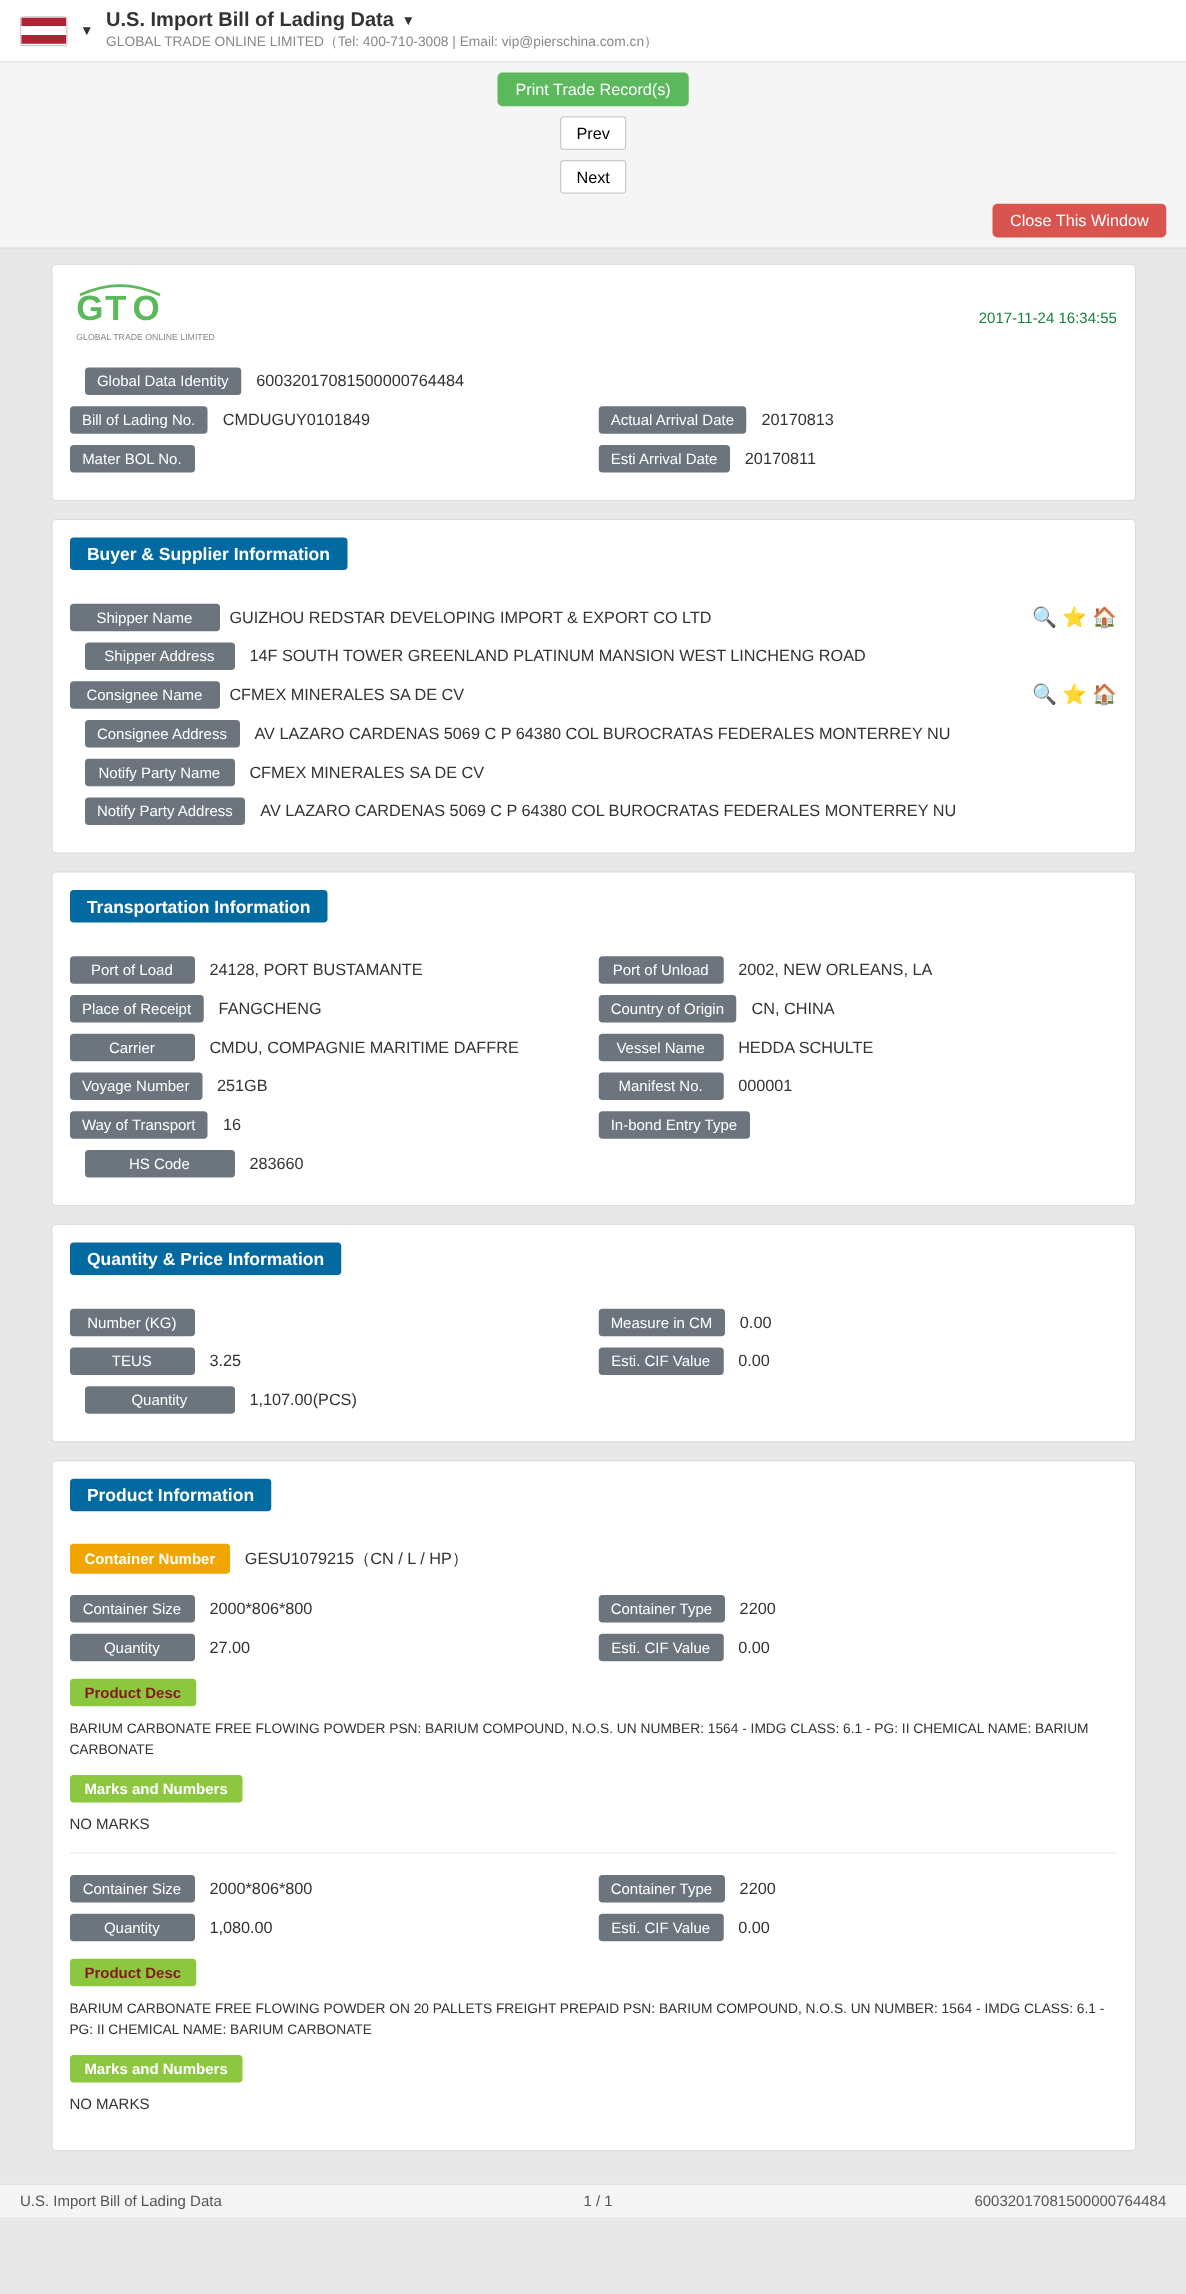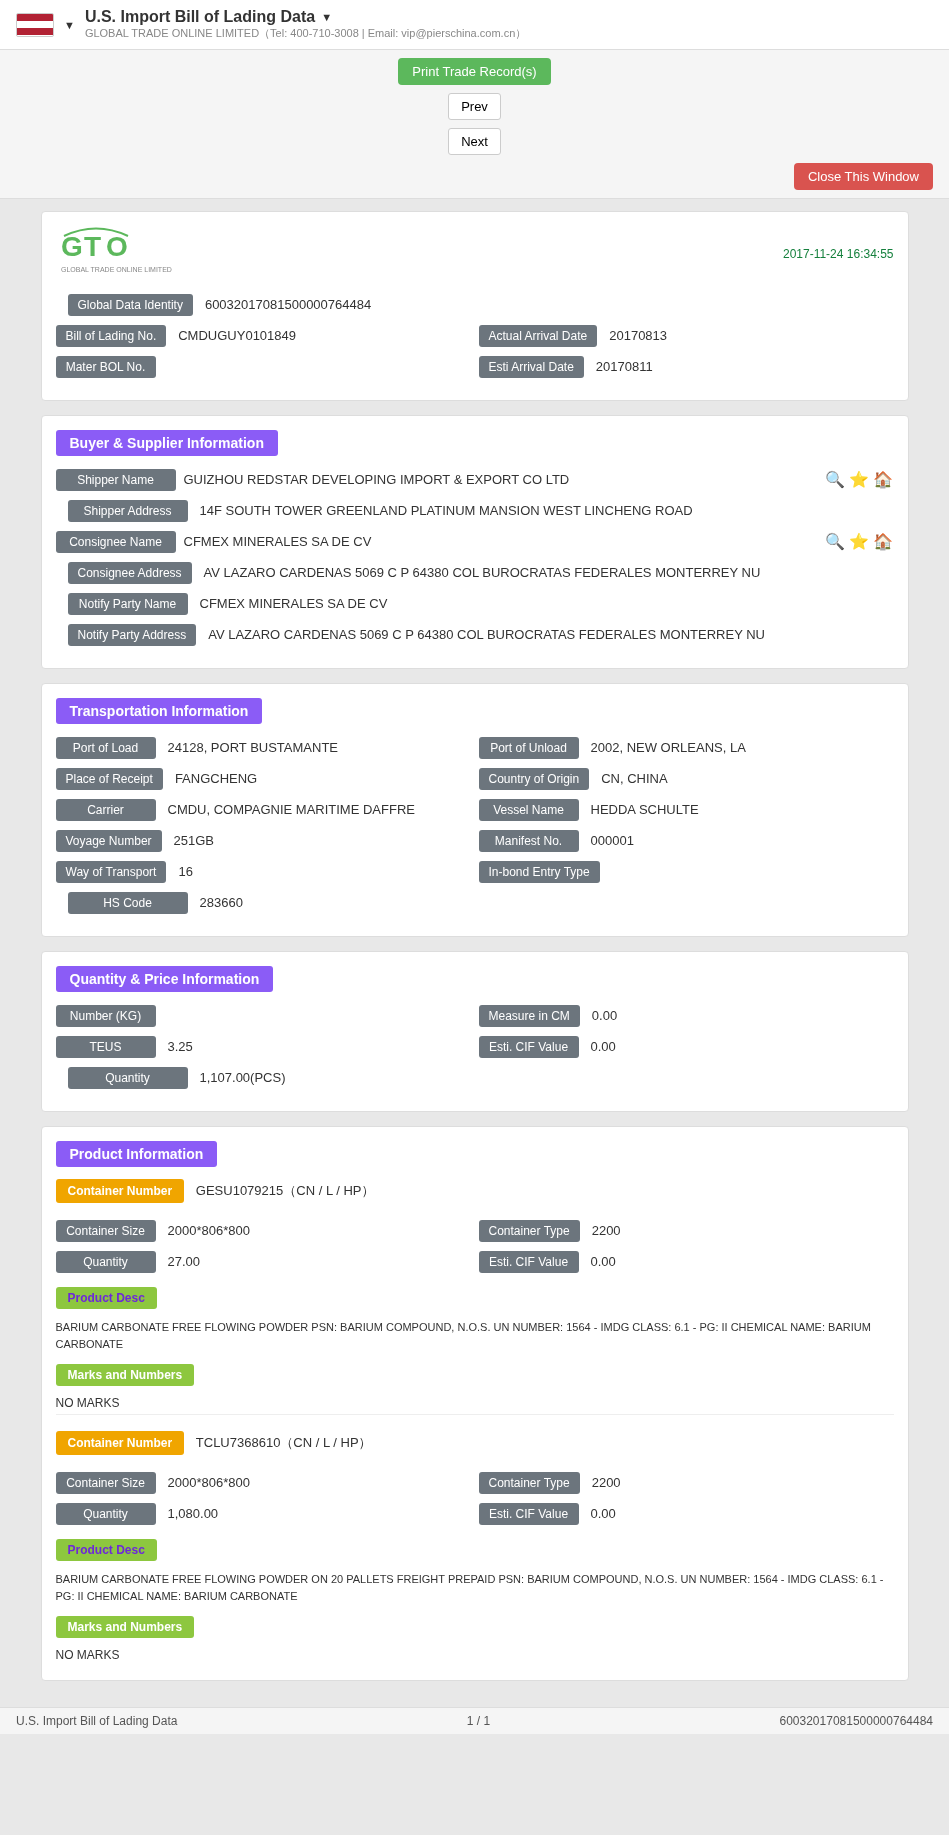--- a/index.html
+++ b/index.html
@@ -19,36 +19,36 @@
     .card-header-row { display: flex; justify-content: space-between; align-items: center; margin-bottom: 12px; }
 
     .field-row { display: flex; align-items: center; margin-bottom: 8px; flex-wrap: wrap; gap: 4px; padding-left: 12px; }
     .field-label { background: #6c757d; color: #fff; padding: 4px 10px; border-radius: 3px; font-size: 12px; min-width: 120px; text-align: center; }
     .field-value { flex: 1; padding: 4px 8px; font-size: 13px; color: #333; min-width: 150px; }
 
     .two-col-row { display: flex; gap: 8px; margin-bottom: 8px; }
     .two-col-row .field-pair { display: flex; align-items: center; flex: 1; gap: 4px; }
     .two-col-row .field-label { min-width: 100px; }
 
-    .section-title { background: #8b5cf6; color: #fff; display: inline-block; padding: 5px 14px; border-radius: 3px; font-size: 14px; font-weight: bold; margin-bottom: 12px; }
+    .section-title { background: #0369a1; color: #fff; display: inline-block; padding: 5px 14px; border-radius: 3px; font-size: 14px; font-weight: bold; margin-bottom: 26px; }
 
     .field-row-with-icons { display: flex; align-items: center; margin-bottom: 8px; }
     .icons-area { display: flex; gap: 4px; margin-left: 8px; }
     .icon-search { color: #888; font-size: 16px; }
     .icon-star { color: #f0a500; font-size: 16px; }
     .icon-home { color: #888; font-size: 16px; }
 
     .container-number-btn { background: #f0a500; color: #fff; padding: 5px 12px; border-radius: 3px; font-size: 12px; font-weight: bold; display: inline-block; margin-bottom: 8px; }
-    .product-desc-btn { background: #8dc73f; color: #6d28d9; padding: 4px 12px; border-radius: 3px; font-size: 12px; font-weight: bold; display: inline-block; margin-top: 6px; margin-bottom: 6px; }
+    .product-desc-btn { background: #8dc73f; color: #7f1d1d; padding: 4px 12px; border-radius: 3px; font-size: 12px; font-weight: bold; display: inline-block; margin-top: 6px; margin-bottom: 6px; }
     .marks-btn { background: #8dc73f; color: #fff; padding: 4px 12px; border-radius: 3px; font-size: 12px; font-weight: bold; display: inline-block; margin-bottom: 6px; }
 
     .desc-text { font-size: 11px; color: #333; line-height: 1.5; padding: 4px 0; }
     .marks-text { font-size: 12px; color: #333; padding: 4px 0; }
 
-    .container-block { margin-bottom: 16px; border-bottom: 1px solid #eee; }
+    .container-block { margin-bottom: 16px; padding-bottom: 12px; border-bottom: 1px solid #eee; }
     .container-block:last-child { border-bottom: none; margin-bottom: 0; }
 
     .footer-bar { background: #f5f5f5; border-top: 1px solid #ddd; padding: 6px 16px; display: flex; justify-content: space-between; align-items: center; font-size: 12px; color: #555; }
 
     
     .gto-logo { display: flex; flex-direction: column; }
   </style>
 </head>
 <body>
 
@@ -296,24 +296,20 @@
       </div>
       <div class="desc-text">BARIUM CARBONATE FREE FLOWING POWDER PSN: BARIUM COMPOUND, N.O.S. UN NUMBER: 1564 - IMDG CLASS: 6.1 - PG: II CHEMICAL NAME: BARIUM CARBONATE</div>
 
       <div style="margin-top:8px;">
         <span class="marks-btn">Marks and Numbers</span>
       </div>
       <div class="marks-text">NO MARKS</div>
     </div>
 
     <div class="container-block">
-      <div style="margin-bottom:8px;">
-        <span class="container-number-btn">Container Number</span>
-        <span style="margin-left:8px;font-size:13px;">TCLU7368610（CN / L / HP）</span>
-      </div>
 
       <div class="two-col-row">
         <div class="field-pair">
           <span class="field-label">Container Size</span>
           <span class="field-value">2000*806*800</span>
         </div>
         <div class="field-pair">
           <span class="field-label">Container Type</span>
           <span class="field-value">2200</span>
         </div>

